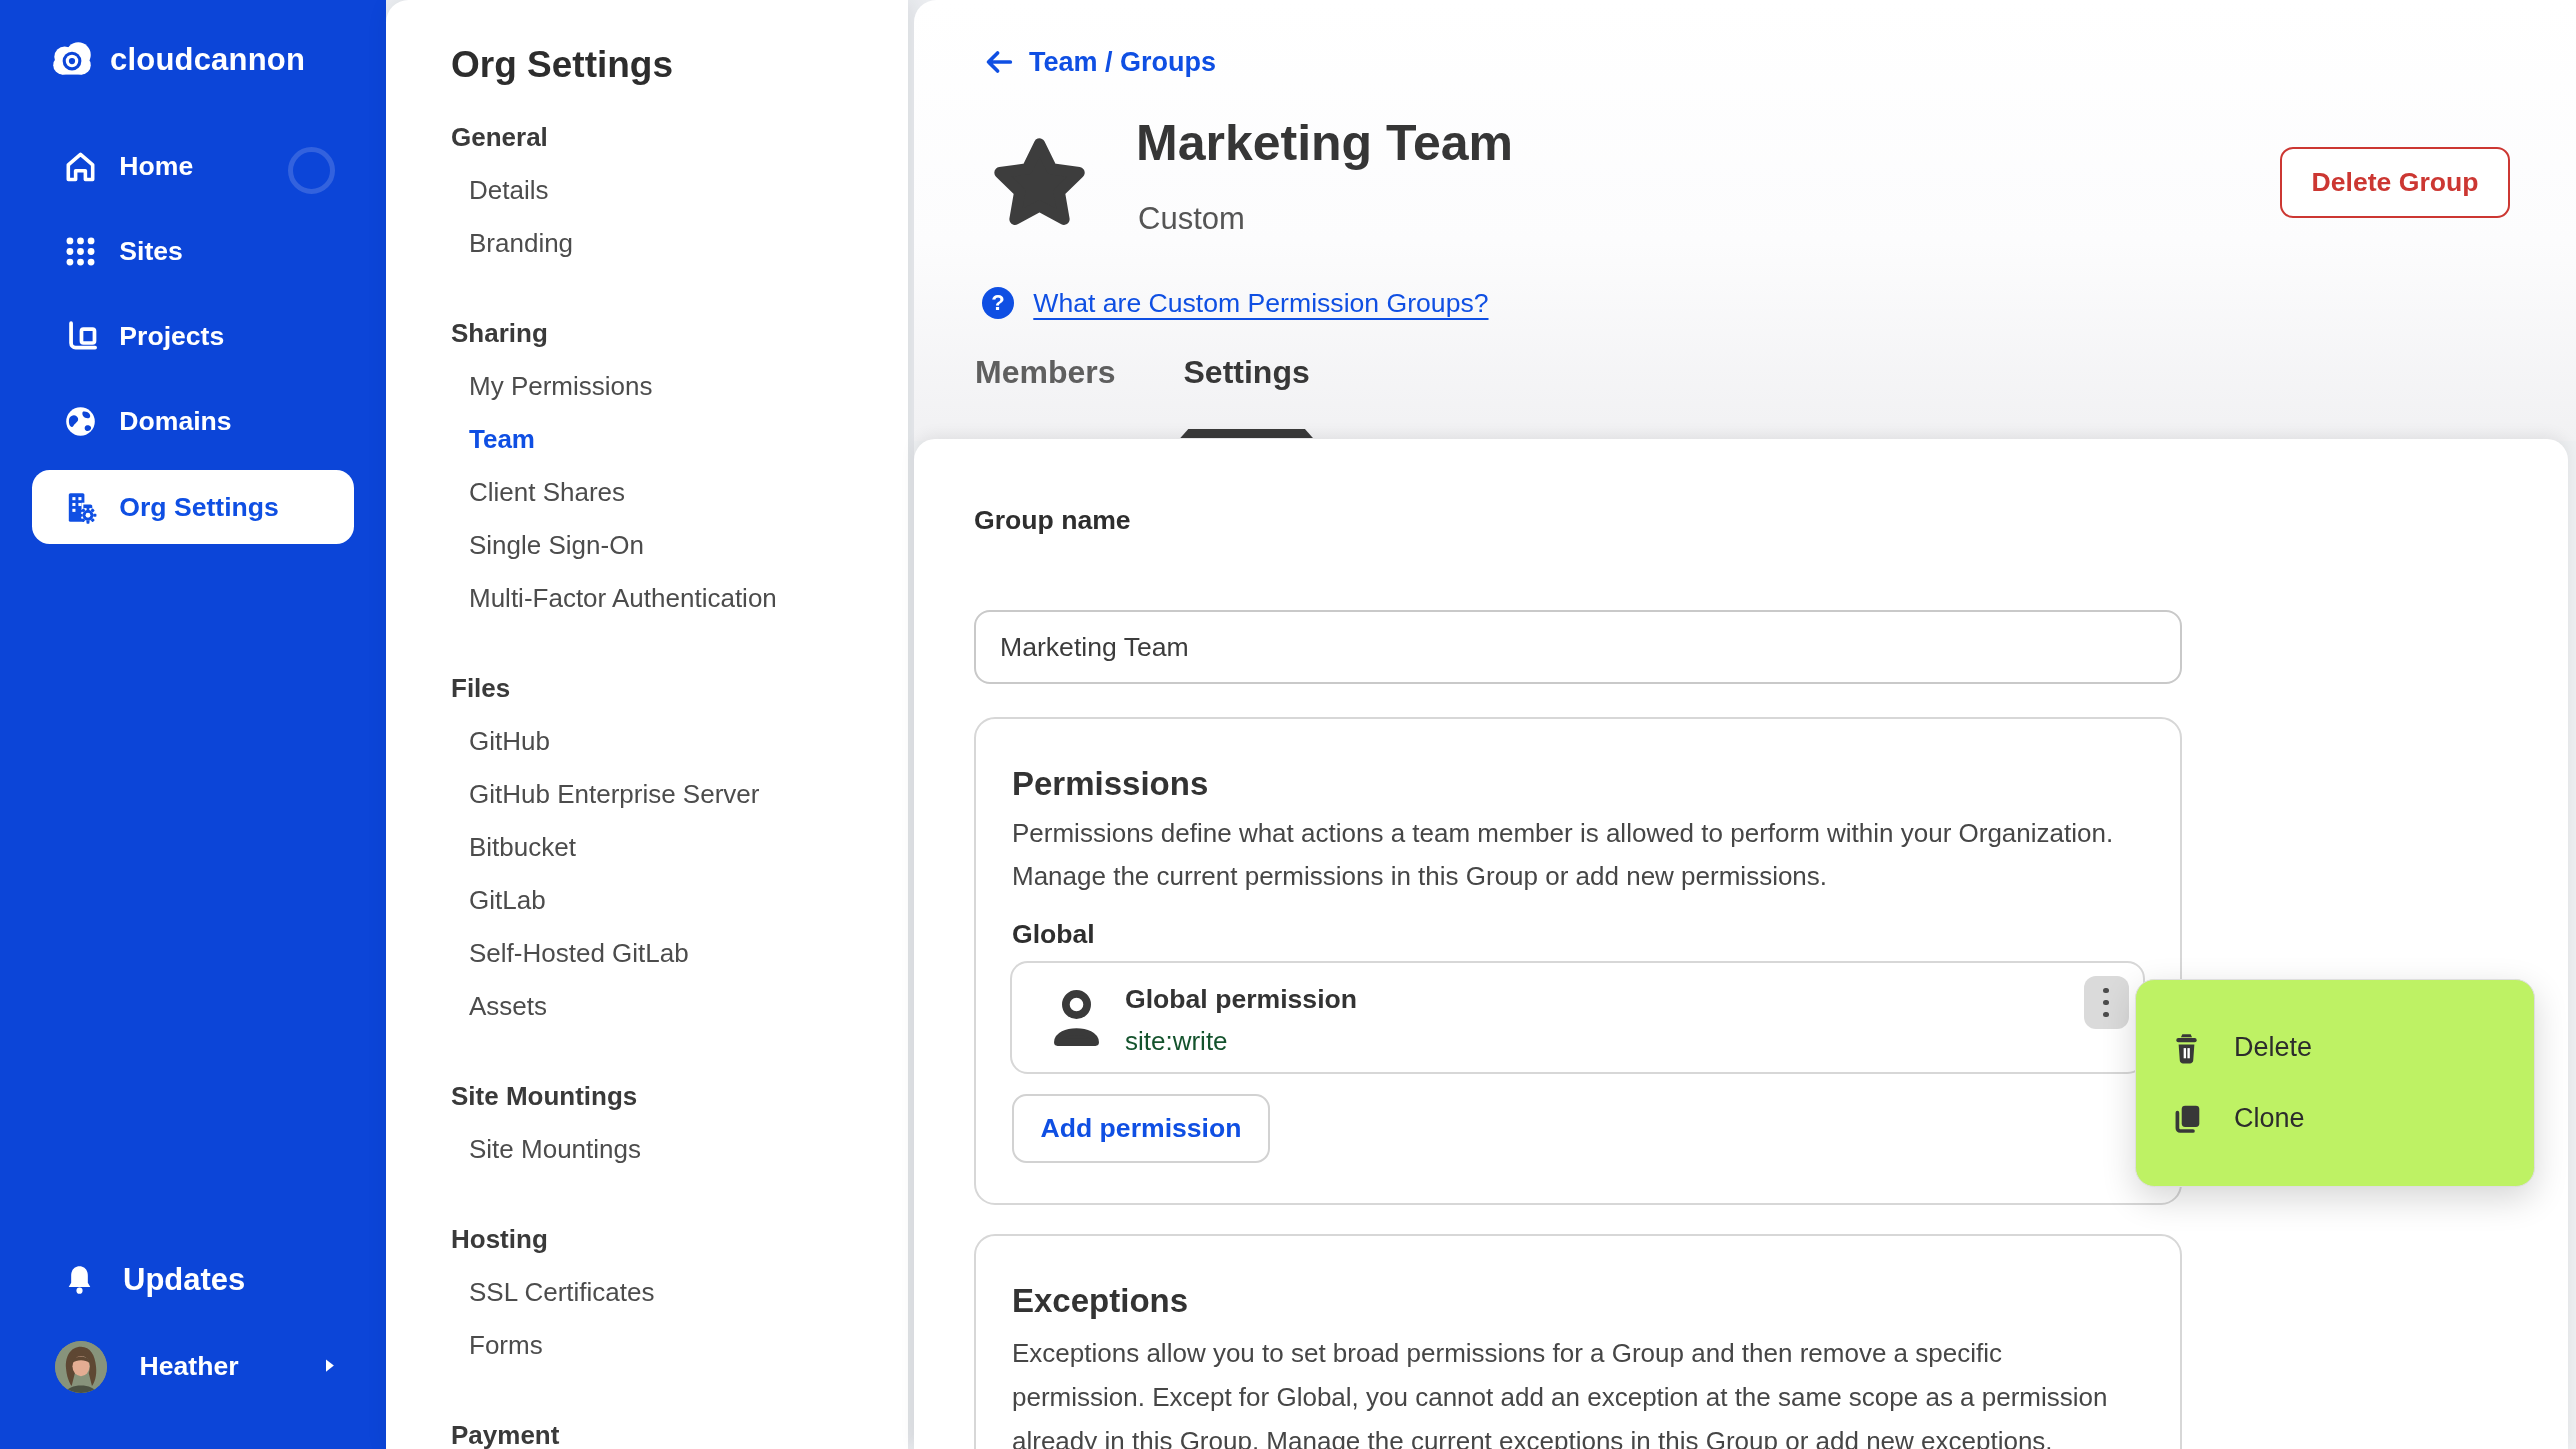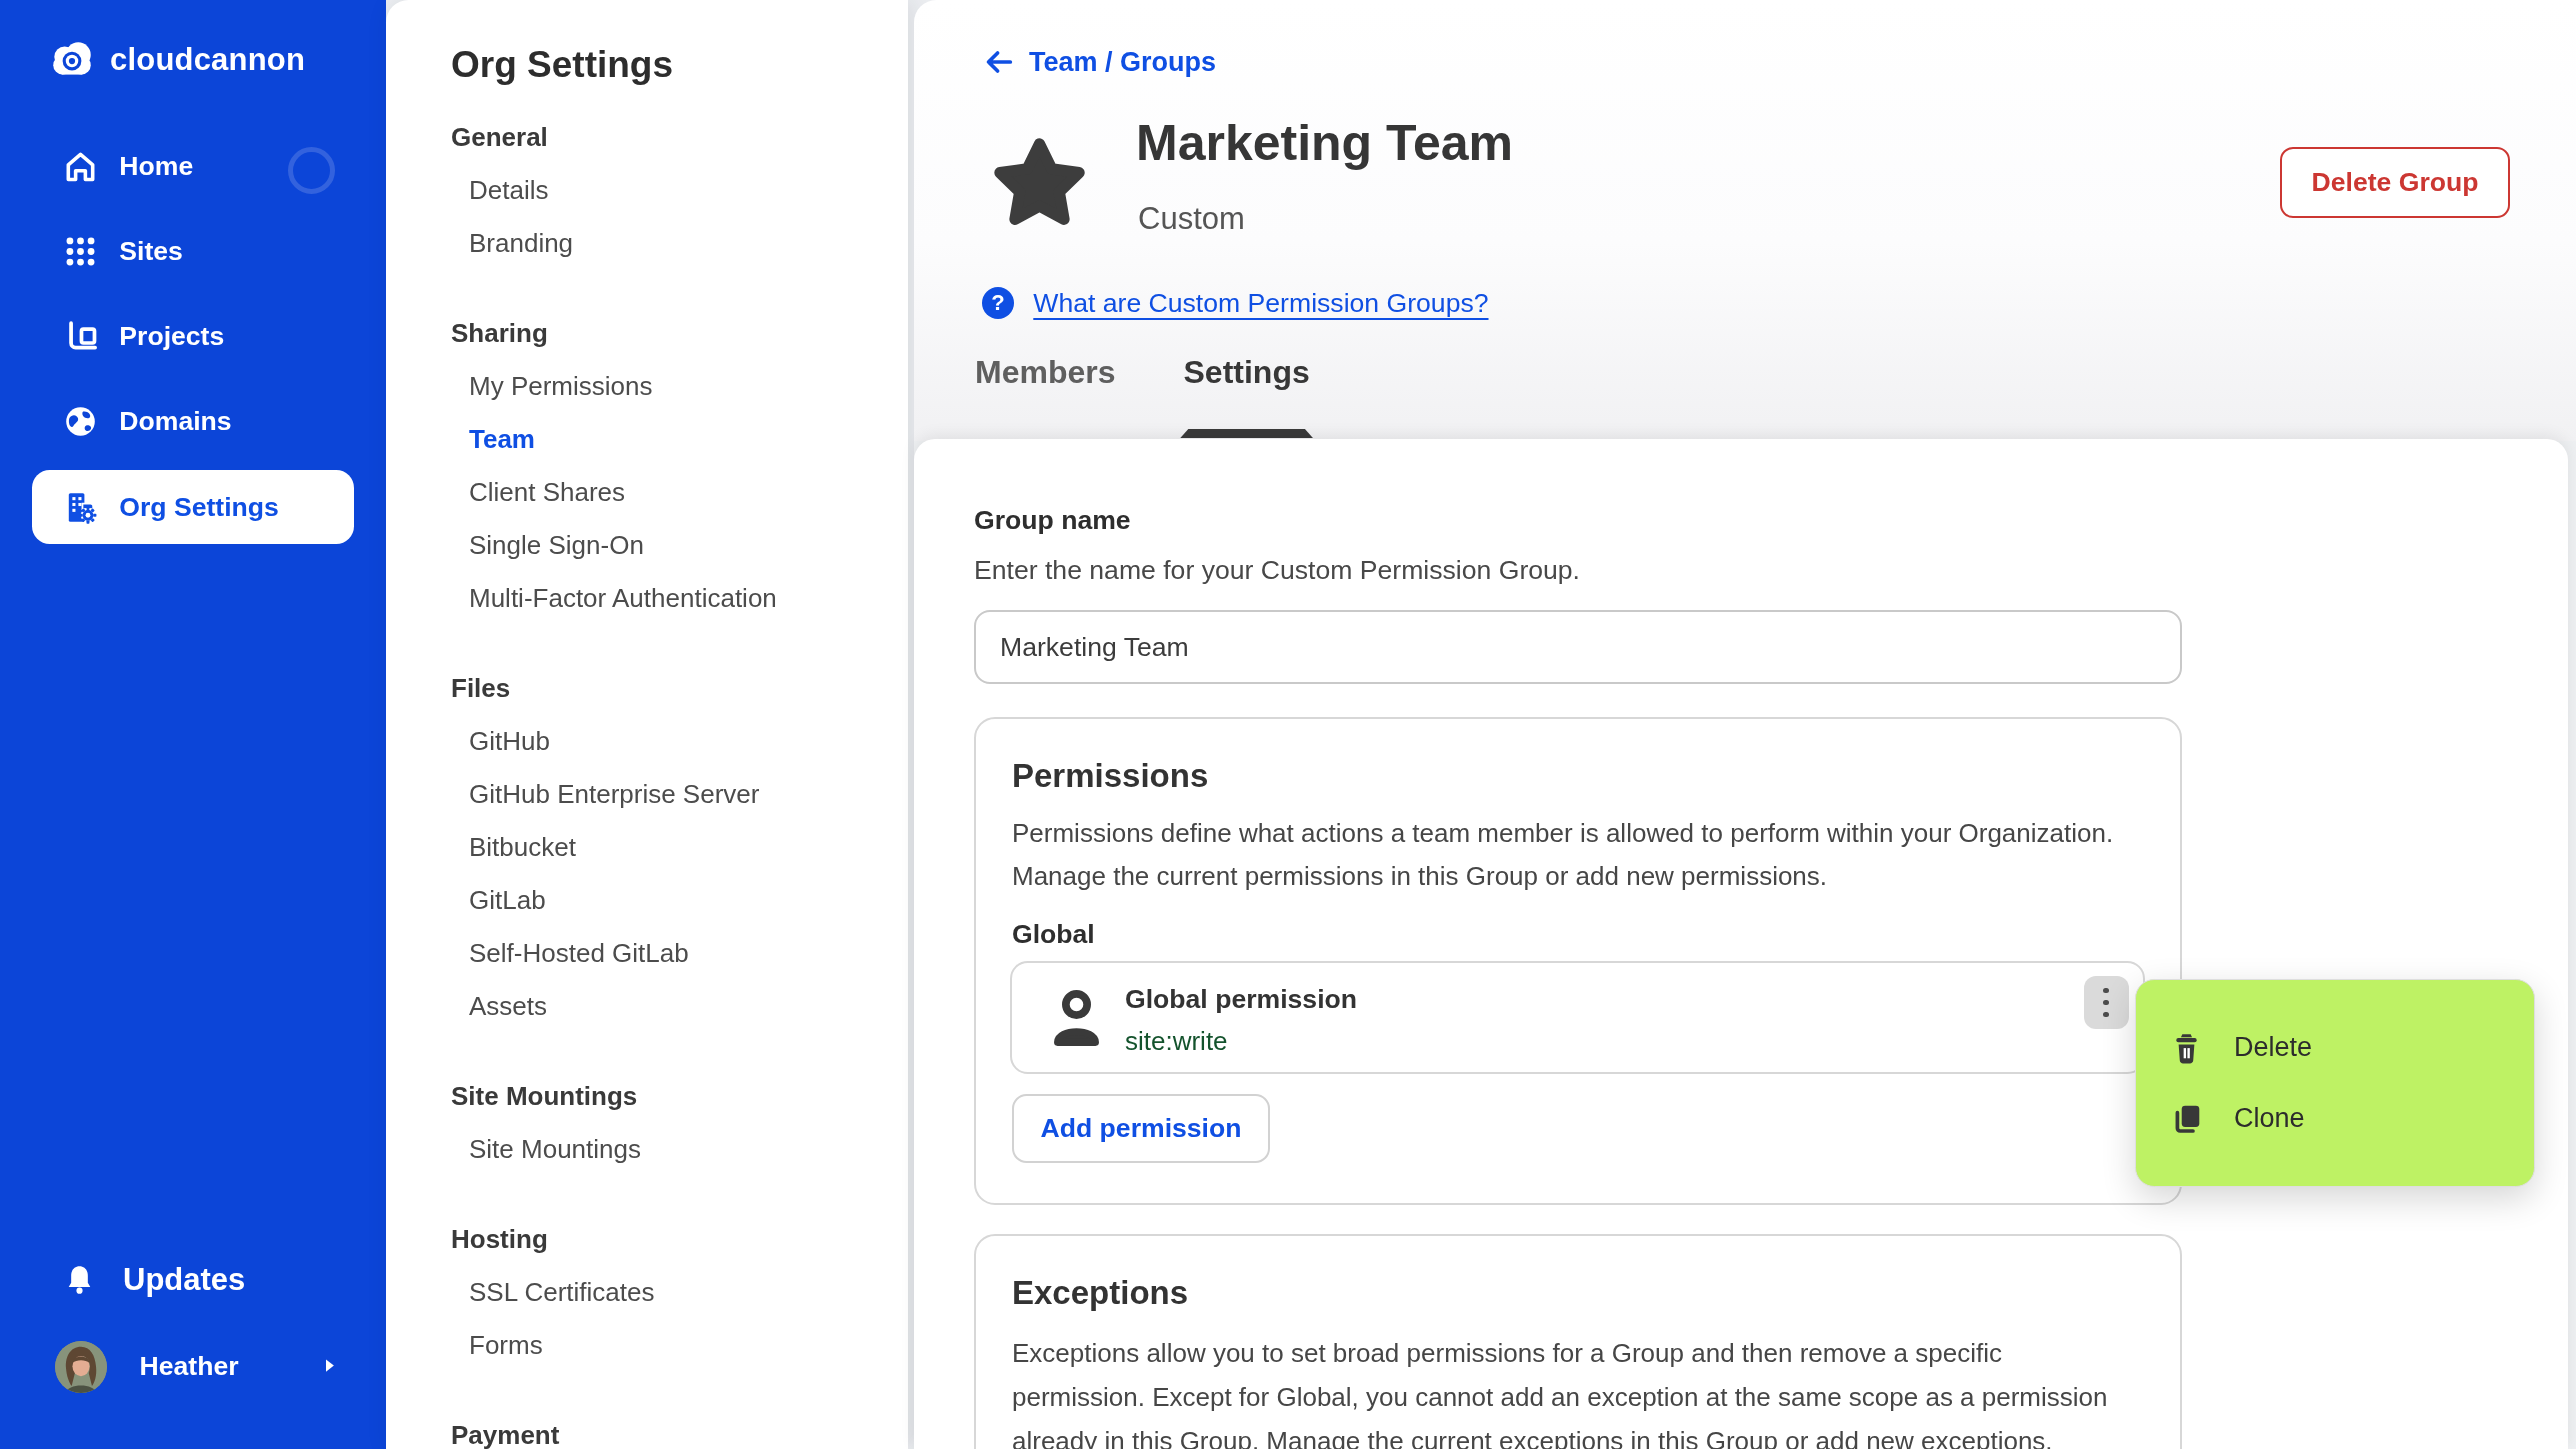--- a/index.html
+++ b/index.html
@@ -68,21 +68,21 @@
     border-radius:21px 21px 0 0;box-shadow:0 -3.2px 14.5px rgba(0,0,0,.07);}
   .gn-label{position:absolute;left:60px;top:66px;font-size:26.6px;font-weight:700;color:#2e2e2e;}
   .gn-desc{position:absolute;left:60px;top:116px;font-size:26.6px;color:#484848;}
   .gn-input{position:absolute;left:60px;top:171px;width:1208px;height:74px;box-sizing:border-box;
     border:2.4px solid #c9c9c9;border-radius:16px;font-family:inherit;font-size:26.6px;color:#3c3c3c;
     padding:0 0 0 24px;outline:none;background:#fff;}
 
   .panel{position:absolute;left:60px;box-sizing:border-box;border:2.4px solid #d7d7d7;border-radius:21px;background:#fff;}
   .perm-panel{top:278px;width:1208px;height:488px;}
   .exc-panel{top:795px;width:1208px;height:451px;}
-  .panel-title{position:absolute;left:36px;top:38px;font-size:33px;font-weight:700;color:#333;}
+  .panel-title{position:absolute;left:36px;top:46px;font-size:33px;font-weight:700;color:#333;}
   .panel-desc{position:absolute;left:36px;font-size:26px;color:#464646;line-height:43px;white-space:nowrap;}
   .perm-desc{top:93px;}
   .exc-desc{top:95px;line-height:44px;}
   .scope-label{position:absolute;left:36px;top:200px;font-size:26.6px;font-weight:700;color:#2e2e2e;}
   .perm-row{position:absolute;left:34px;top:242px;width:1135px;height:113px;box-sizing:border-box;
     border:2.4px solid #d7d7d7;border-radius:17.7px;background:#fff;}
   .perm-row .person{position:absolute;left:29px;top:19.3px;width:71px;height:71px;color:#3a3a3a;}
   .perm-name{position:absolute;left:113px;top:21px;font-size:26.6px;font-weight:700;color:#333;}
   .perm-value{position:absolute;left:113px;top:63px;font-size:26px;color:#14532d;}
   .kebab{position:absolute;right:14.5px;top:13px;width:45px;height:53px;border-radius:12px;background:#dadada;
@@ -298,21 +298,20 @@
       </div>
 
       <div class="tabs">
         <div class="tab">Members</div>
         <div class="tab active">Settings</div>
       </div>
     </div>
 
     <div class="content-card">
       <div class="gn-label">Group name</div>
-      <div class="gn-desc">Enter the name for your Custom Permission Group.</div>
       <input class="gn-input" type="text" value="Marketing Team" style="">
 
       <div class="panel perm-panel">
         <div class="panel-title">Permissions</div>
         <div class="panel-desc perm-desc">
           <div>Permissions define what actions a team member is allowed to perform within your Organization.</div>
           <div>Manage the current permissions in this Group or add new permissions.</div>
         </div>
         <div class="scope-label">Global</div>
 

